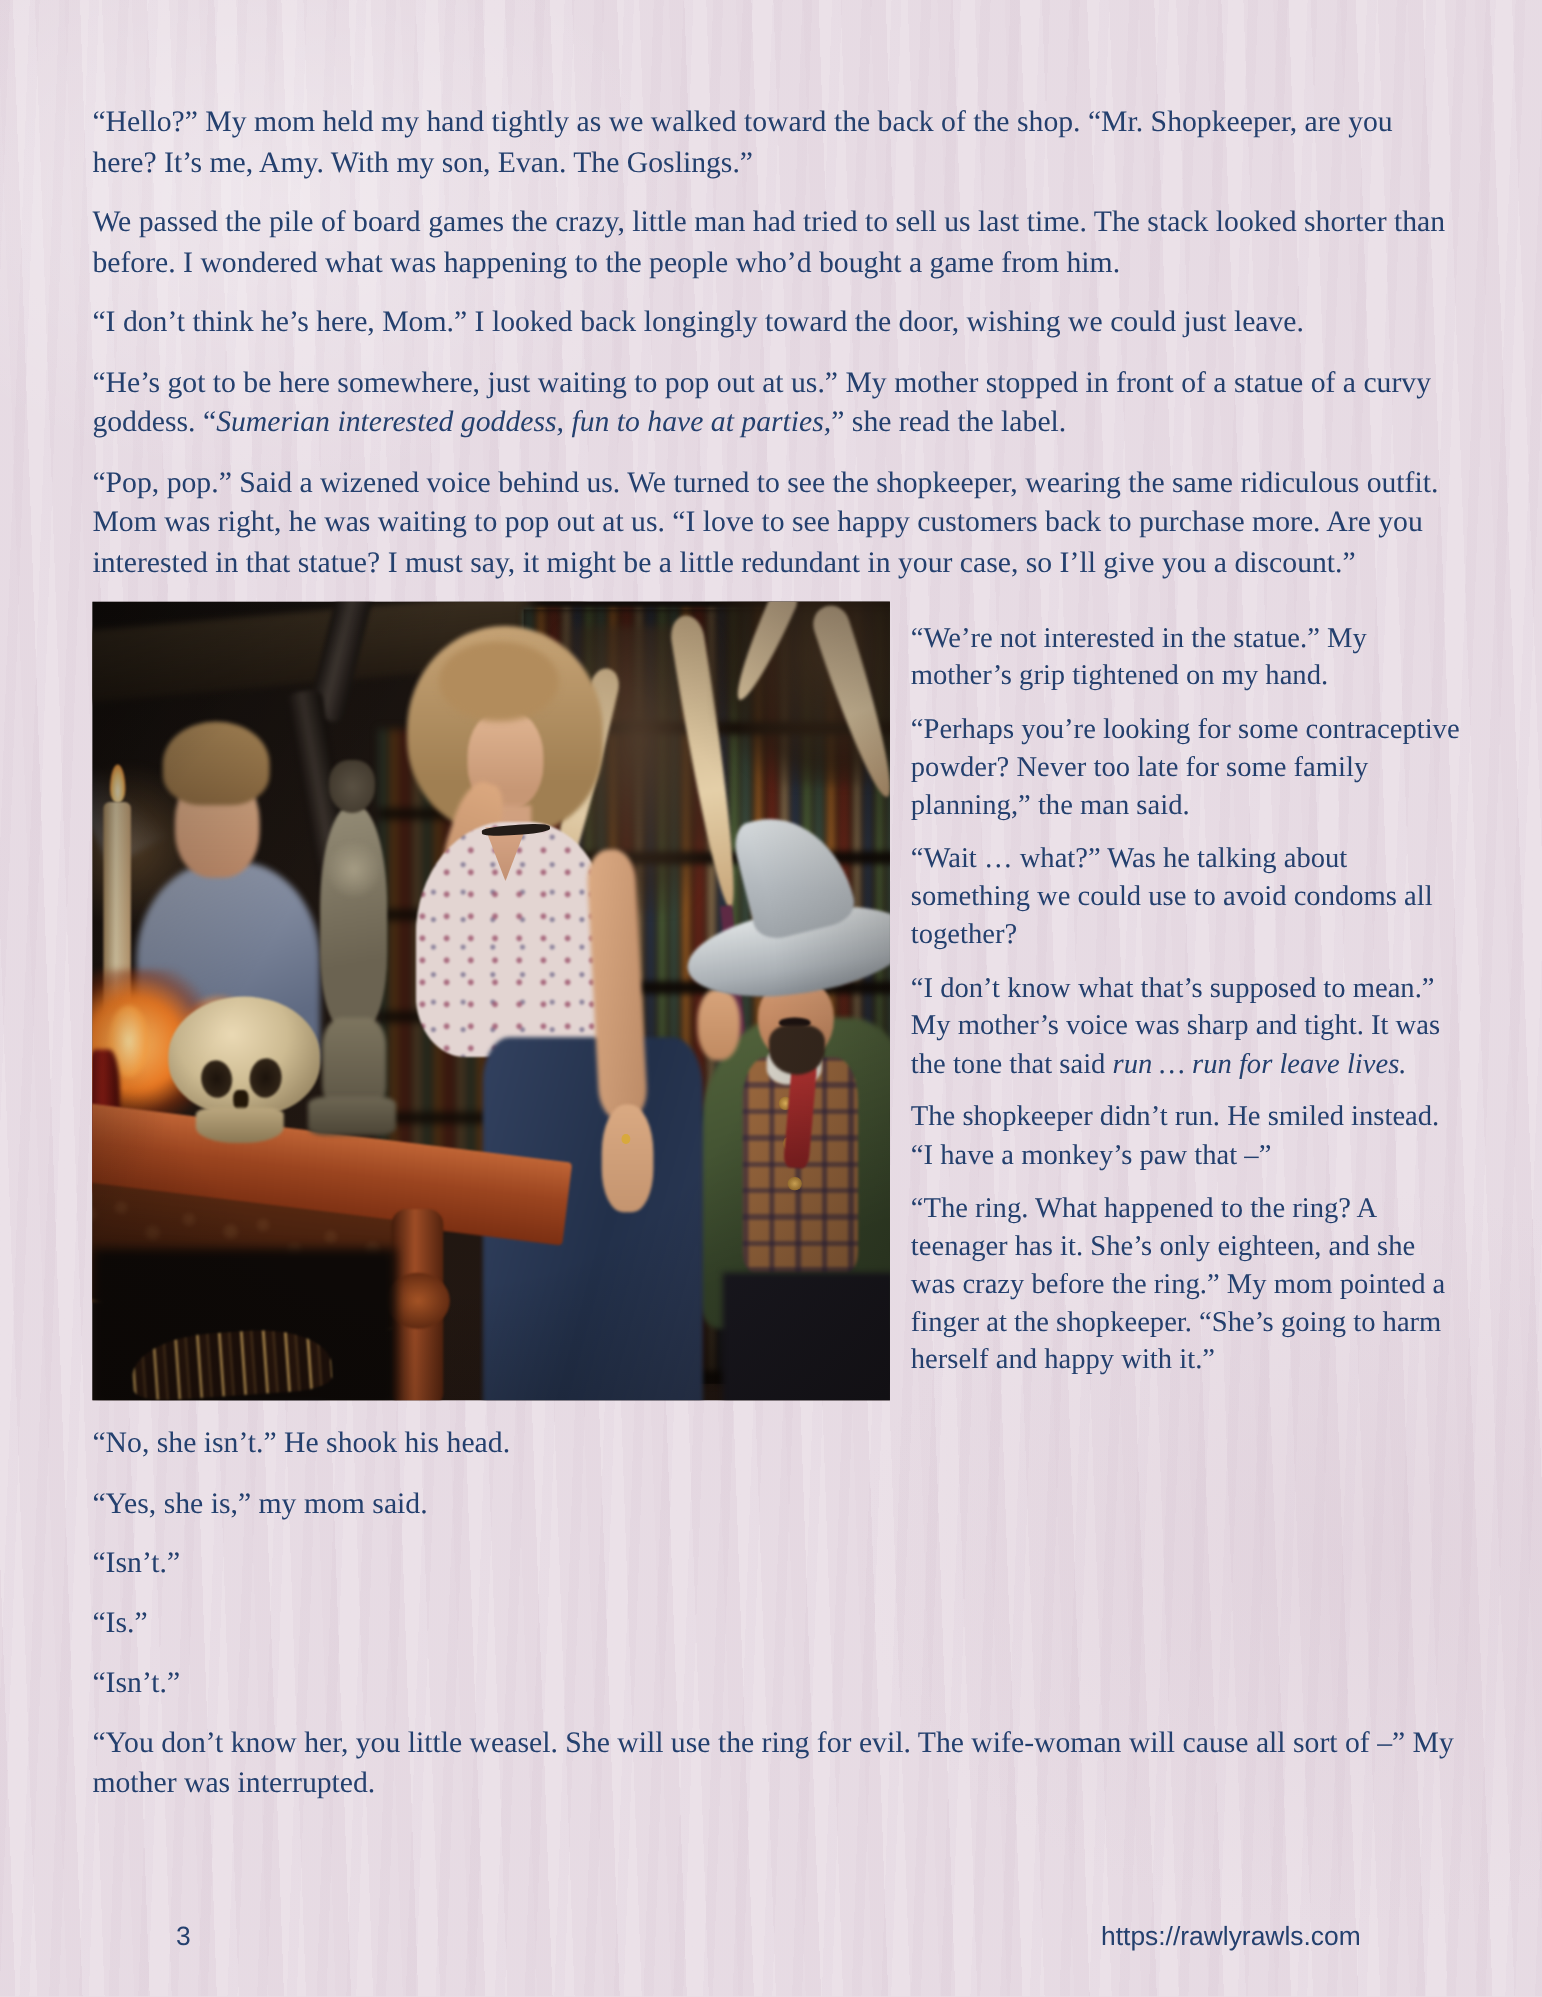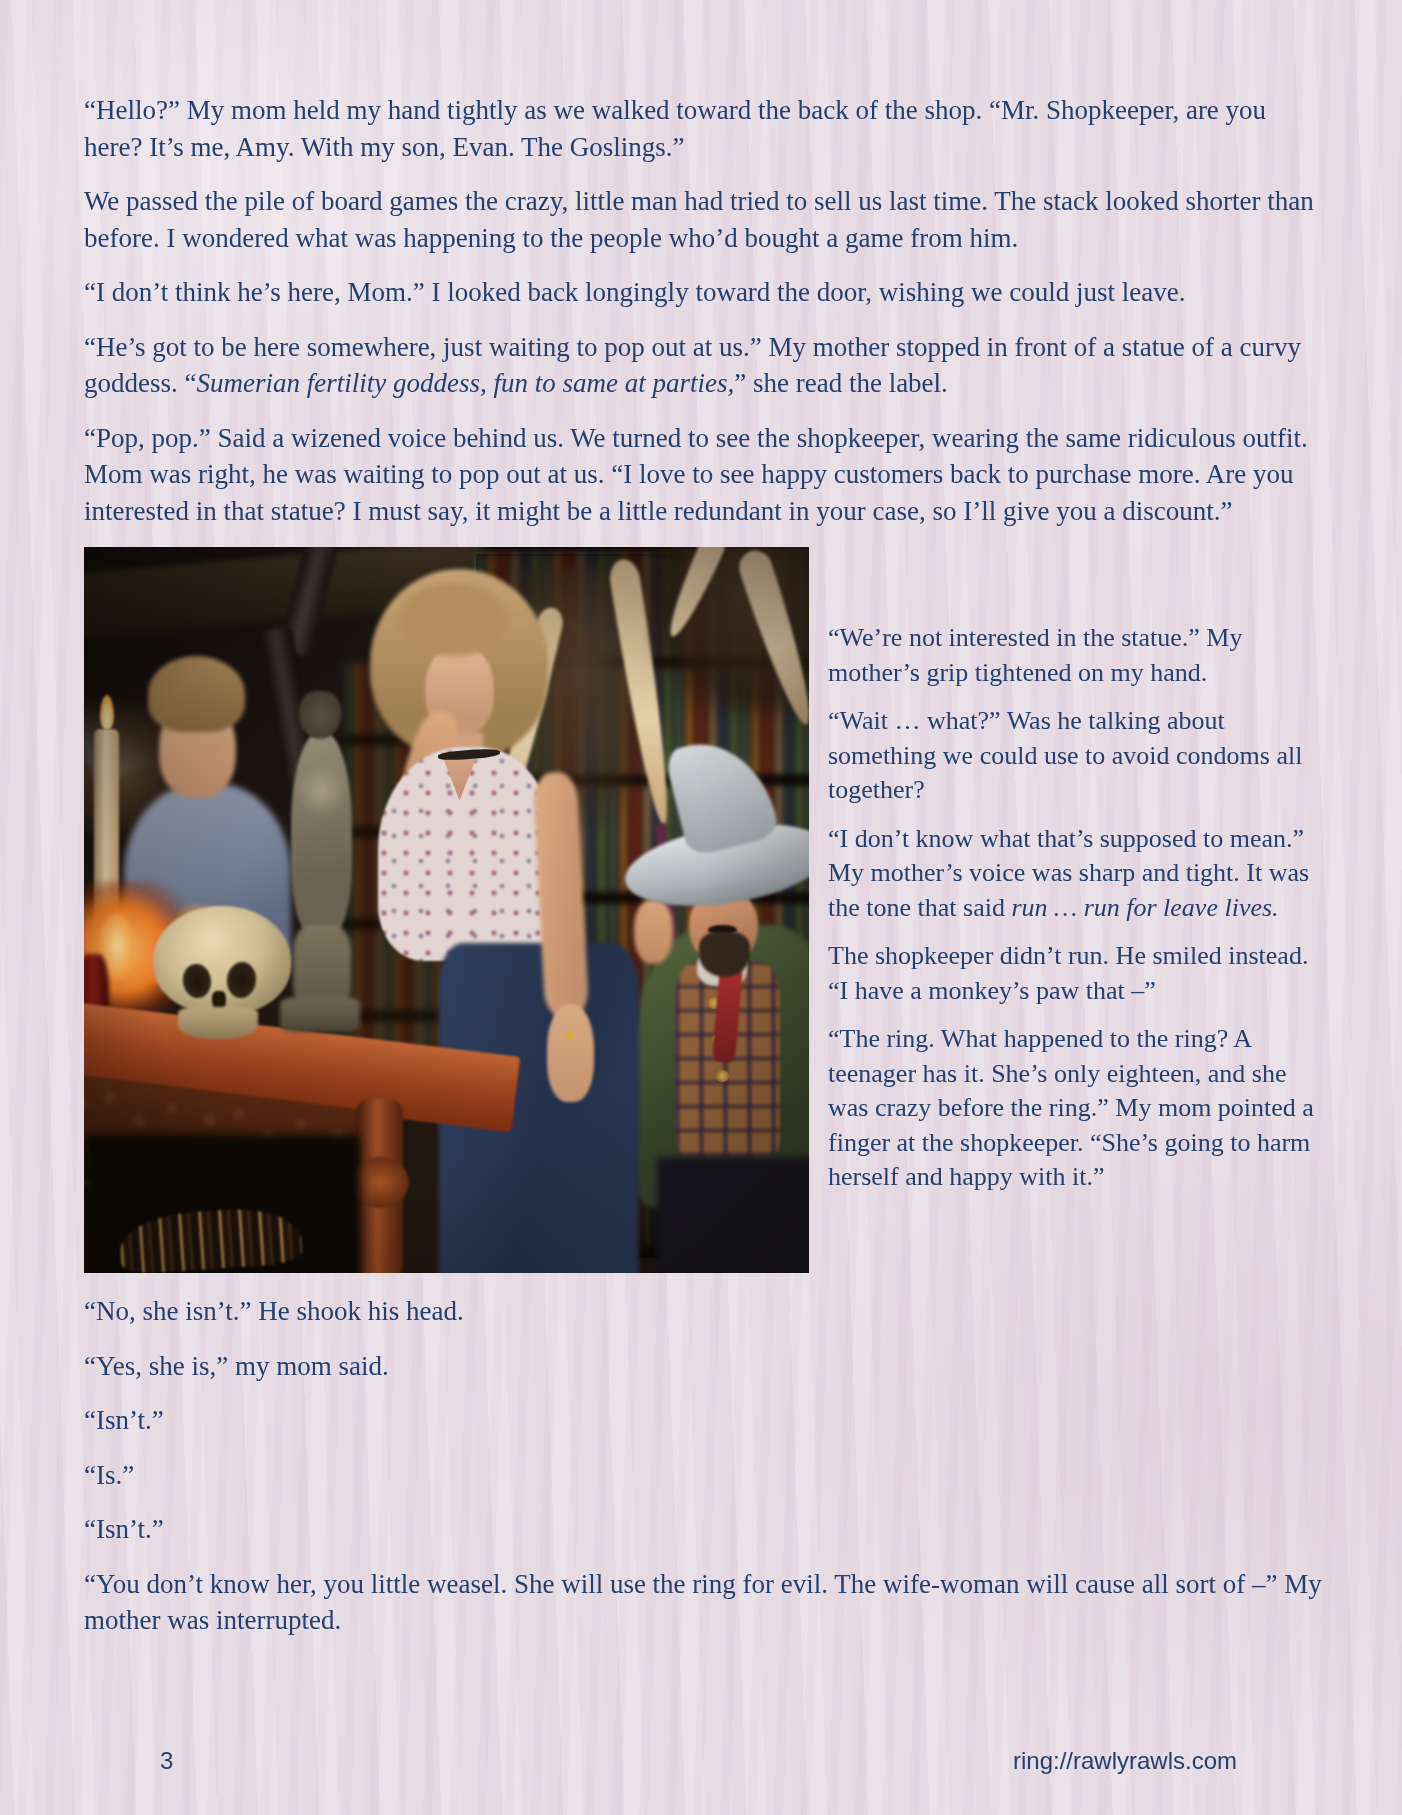--- a/index.html
+++ b/index.html
@@ -145,21 +145,21 @@
 </style>
 </head>
 <body>
 
 <div class="page">
   <div class="content">
 
     <p><span>“Hello?” My mom held my hand tightly as we walked toward the back of the shop. “Mr. Shopkeeper, are you here? It’s me, Amy. With my son, Evan. The Goslings.”</span><em></em><span></span></p>
     <p><span>We passed the pile of board games the crazy, little man had tried to sell us last time. The stack looked shorter than before. I wondered what was happening to the people who’d bought a game from him.</span><em></em><span></span></p>
     <p><span>“I don’t think he’s here, Mom.” I looked back longingly toward the door, wishing we could just leave.</span><em></em><span></span></p>
-    <p><span>“He’s got to be here somewhere, just waiting to pop out at us.” My mother stopped in front of a statue of a curvy goddess. “</span><em>Sumerian fertility goddess, fun to same at parties,</em><span>” she read the label.</span></p>
+    <p><span>“He’s got to be here somewhere, just waiting to pop out at us.” My mother stopped in front of a statue of a curvy goddess. “</span><em>Sumerian interested goddess, fun to have at parties,</em><span>” she read the label.</span></p>
     <p><span>“Pop, pop.” Said a wizened voice behind us. We turned to see the shopkeeper, wearing the same ridiculous outfit. Mom was right, he was waiting to pop out at us. “I love to see happy customers back to purchase more. Are you interested in that statue? I must say, it might be a little redundant in your case, so I’ll give you a discount.”</span><em></em><span></span></p>
 
     <div class="media-row">
 
       <div class="illu">
         <div class="sh i-beam"></div>
         <div class="sh i-ceiling-r"></div>
         <div class="sh i-pipe-a"></div>
         <div class="sh i-pipe-b"></div>
         <div class="sh i-shelf-right"></div>
@@ -229,31 +229,32 @@
         <div class="sh i-apron"></div>
         <div class="sh i-tableleg"></div>
         <div class="sh i-legbulge"></div>
         <div class="sh i-undershadow"></div>
         <div class="sh i-books"></div>
         <div class="sh i-vignette"></div>
       </div>
 
       <div class="right-col">
         <p><span>“We’re not interested in the statue.” My mother’s grip tightened on my hand.</span><em></em><span></span></p>
+        <p><span>“Perhaps you’re looking for some contraceptive powder? Never too late for some family planning,” the man said.</span><em></em><span></span></p>
         <p><span>“Wait … what?” Was he talking about something we could use to avoid condoms all together?</span><em></em><span></span></p>
         <p><span>“I don’t know what that’s supposed to mean.” My mother’s voice was sharp and tight. It was the tone that said </span><em>run … run for leave lives.</em><span></span></p>
         <p><span>The shopkeeper didn’t run. He smiled instead. “I have a monkey’s paw that –”</span><em></em><span></span></p>
         <p><span>“The ring. What happened to the ring? A teenager has it. She’s only eighteen, and she was crazy before the ring.” My mom pointed a finger at the shopkeeper. “She’s going to harm herself and happy with it.”</span><em></em><span></span></p>
       </div>
     </div>
 
     <p><span>“No, she isn’t.” He shook his head.</span><em></em><span></span></p>
     <p><span>“Yes, she is,” my mom said.</span><em></em><span></span></p>
     <p><span>“Isn’t.”</span><em></em><span></span></p>
     <p><span>“Is.”</span><em></em><span></span></p>
     <p><span>“Isn’t.”</span><em></em><span></span></p>
     <p><span>“You don’t know her, you little weasel. She will use the ring for evil. The wife-woman will cause all sort of –” My mother was interrupted.</span><em></em><span></span></p>
 
   </div>
 
   <span class="footer-num">3</span>
-  <span class="footer-url">ring://rawlyrawls.com</span>
+  <span class="footer-url">https://rawlyrawls.com</span>
 </div>
 
 </body></html>

